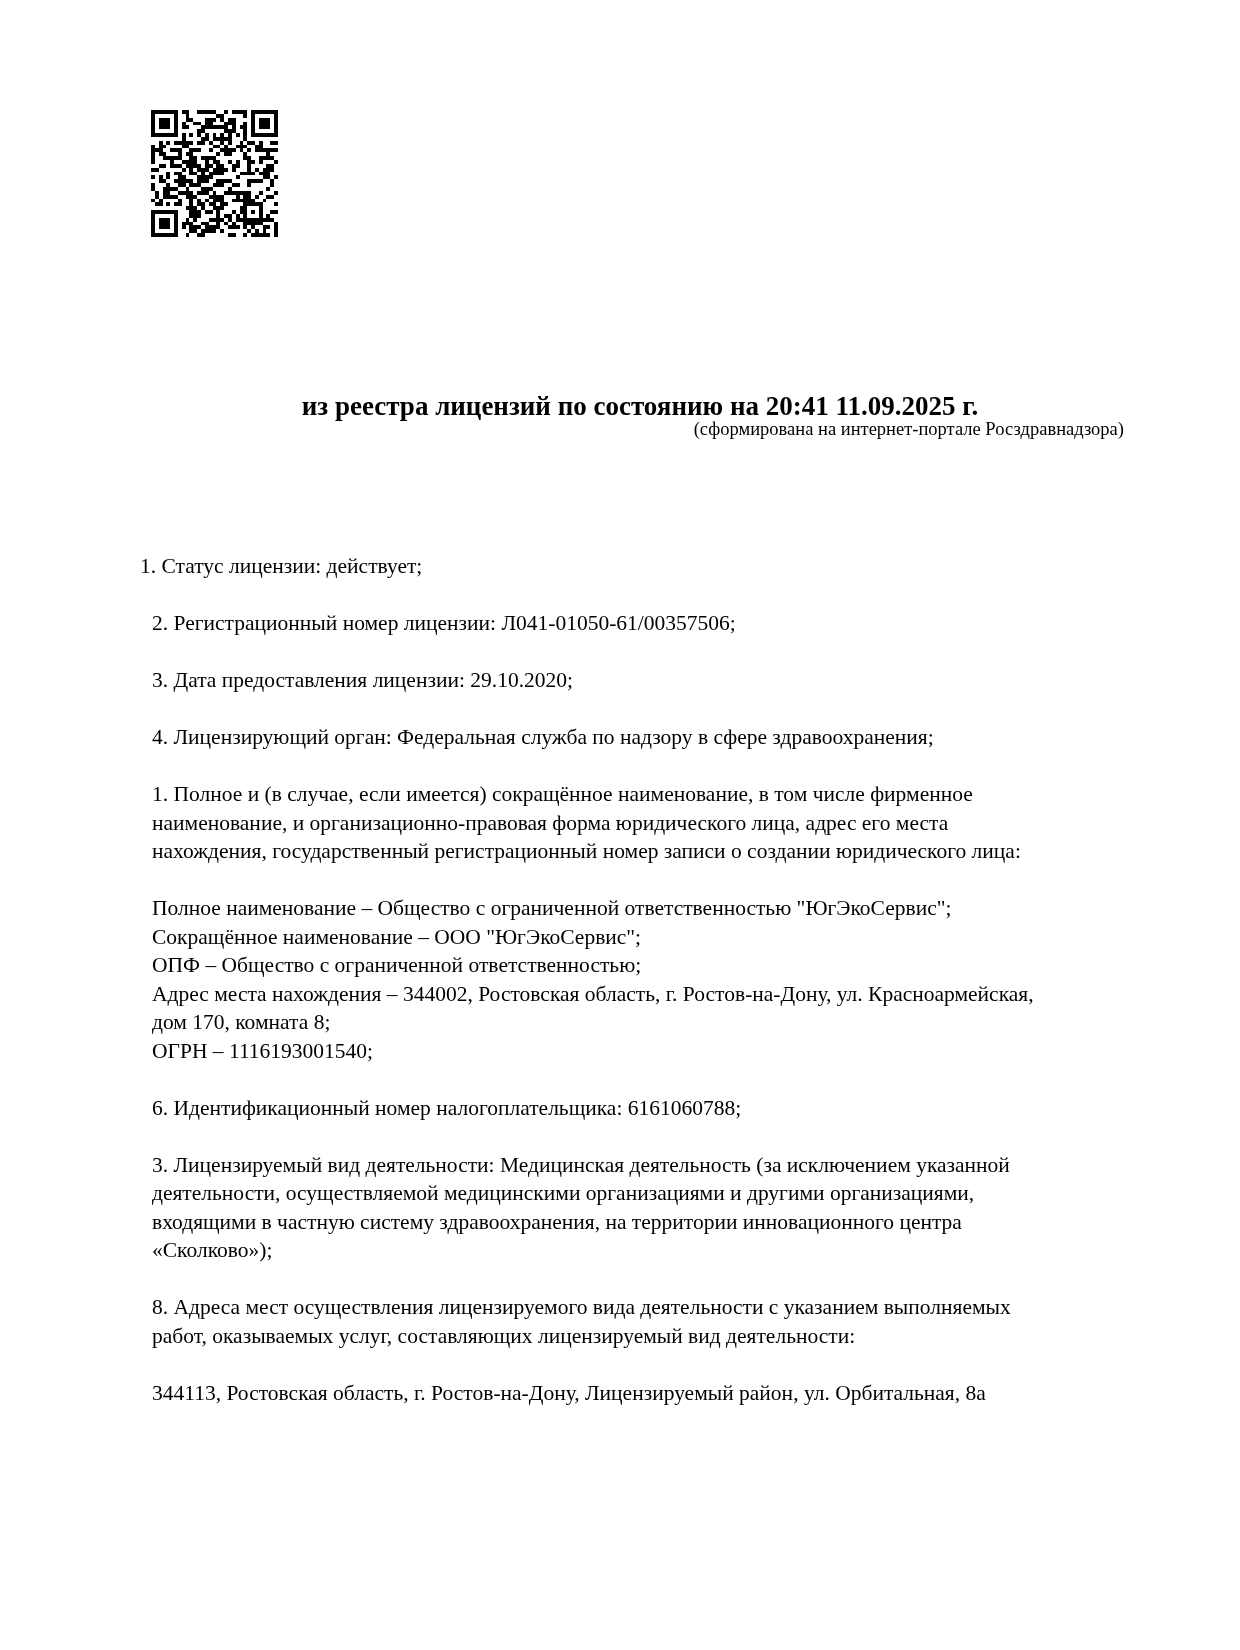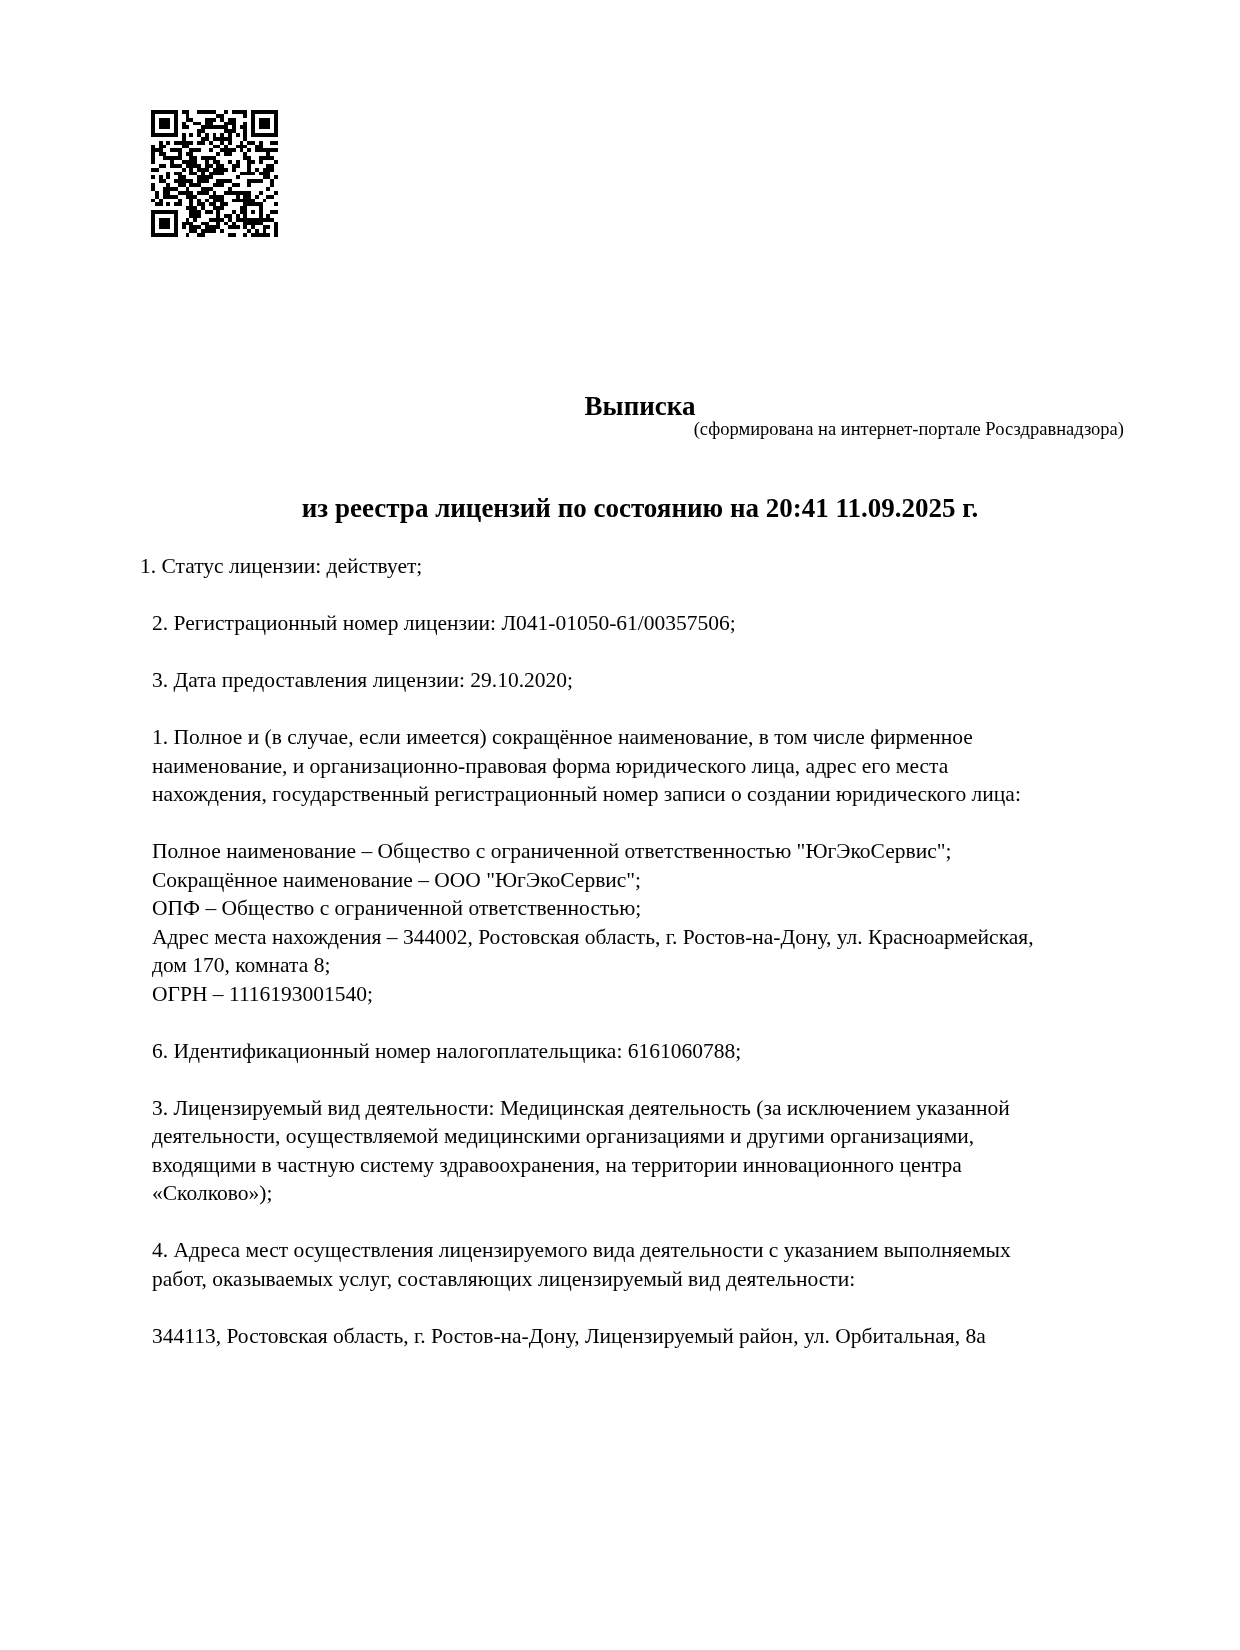--- a/index.html
+++ b/index.html
@@ -612,42 +612,42 @@
       <rect x="24" y="32" width="1" height="1" fill="#000"></rect>
       <rect x="26" y="32" width="1" height="1" fill="#000"></rect>
       <rect x="27" y="32" width="1" height="1" fill="#000"></rect>
       <rect x="28" y="32" width="1" height="1" fill="#000"></rect>
       <rect x="29" y="32" width="1" height="1" fill="#000"></rect>
       <rect x="30" y="32" width="1" height="1" fill="#000"></rect>
       <rect x="32" y="32" width="1" height="1" fill="#000"></rect>
     </svg>
 
   <div class="title-block">
-    <div>Выписка</div>
     <div>из реестра лицензий по состоянию на 20:41 11.09.2025 г.</div>
   </div>
 
   <div class="subtitle">(сформирована на интернет-портале Росздравнадзора)</div>
 
   <div class="body-text">
     <p>1. Статус лицензии: действует;</p>
     <p>2. Регистрационный номер лицензии: Л041-01050-61/00357506;</p>
     <p>3. Дата предоставления лицензии: 29.10.2020;</p>
+    <p>4. Лицензирующий орган: Федеральная служба по надзору в сфере здравоохранения;</p>
     <p>1. Полное и (в случае, если имеется) сокращённое наименование, в том числе фирменное
 наименование, и организационно-правовая форма юридического лица, адрес его места
 нахождения, государственный регистрационный номер записи о создании юридического лица:</p>
     <p>Полное наименование – Общество с ограниченной ответственностью "ЮгЭкоСервис";
 Сокращённое наименование – ООО "ЮгЭкоСервис";
 ОПФ – Общество с ограниченной ответственностью;
 Адрес места нахождения – 344002, Ростовская область, г. Ростов-на-Дону, ул. Красноармейская,
 дом 170, комната 8;
 ОГРН – 1116193001540;</p>
     <p>6. Идентификационный номер налогоплательщика: 6161060788;</p>
     <p>3. Лицензируемый вид деятельности: Медицинская деятельность (за исключением указанной
 деятельности, осуществляемой медицинскими организациями и другими организациями,
 входящими в частную систему здравоохранения, на территории инновационного центра
 «Сколково»);</p>
-    <p>4. Адреса мест осуществления лицензируемого вида деятельности с указанием выполняемых
+    <p>8. Адреса мест осуществления лицензируемого вида деятельности с указанием выполняемых
 работ, оказываемых услуг, составляющих лицензируемый вид деятельности:</p>
     <p>344113, Ростовская область, г. Ростов-на-Дону, Лицензируемый район, ул. Орбитальная, 8а</p>
   </div>
 
 </div>
 
 </body></html>

